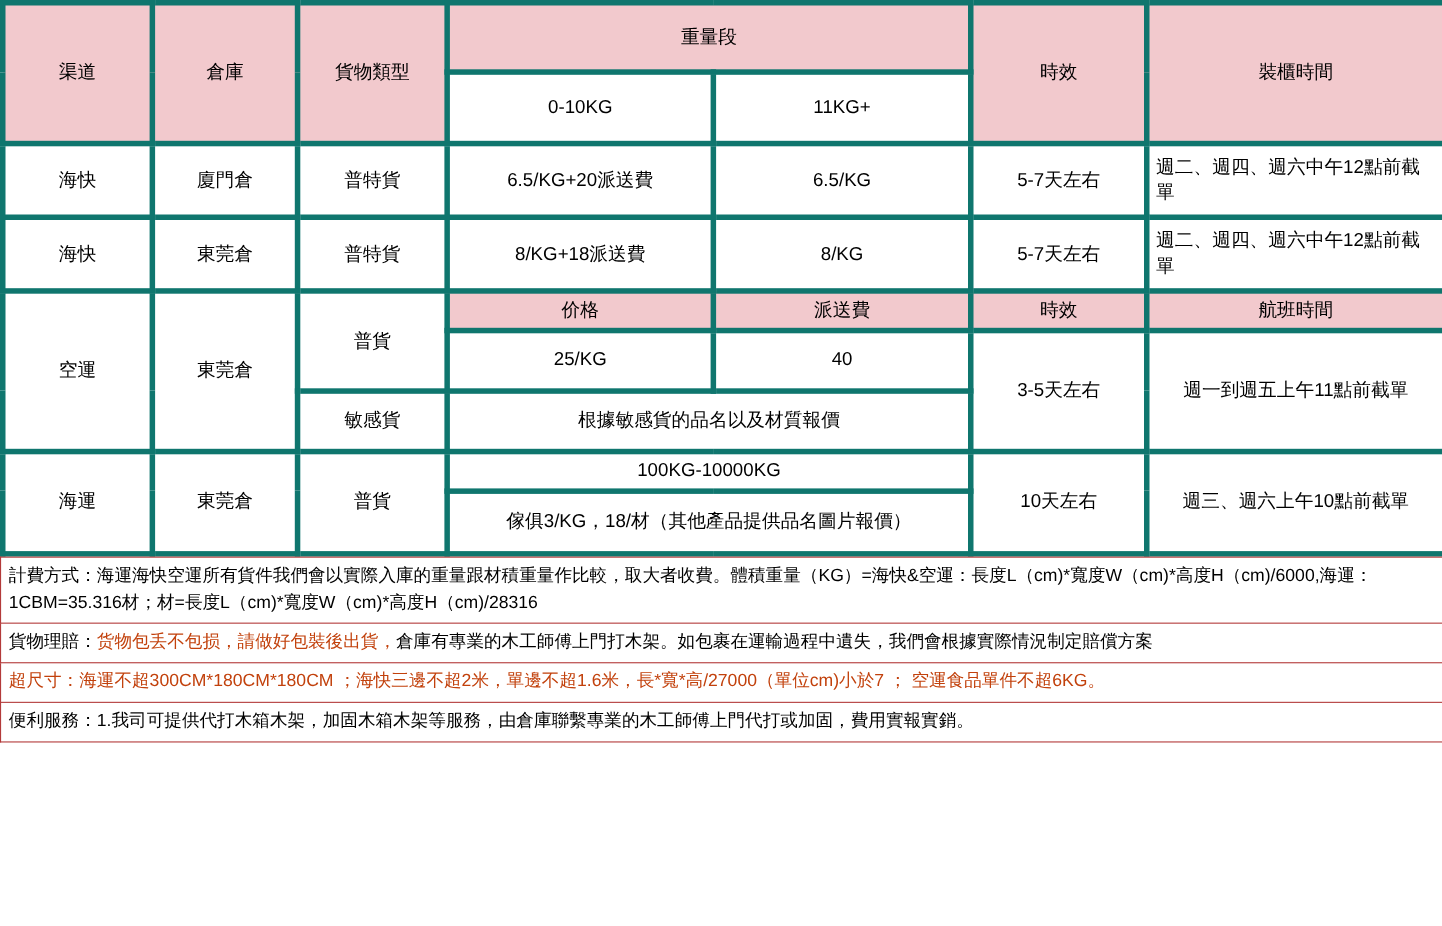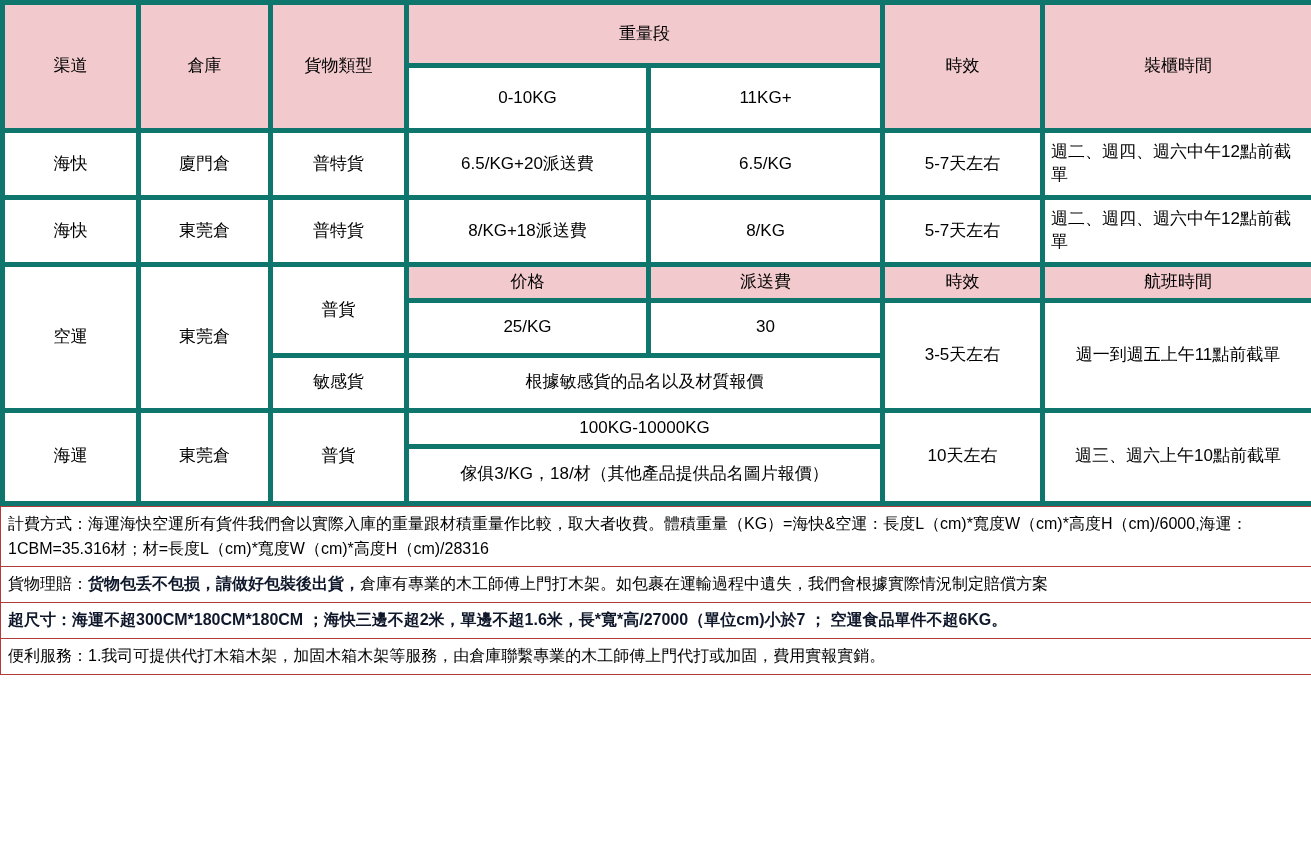--- a/index.html
+++ b/index.html
@@ -48,22 +48,22 @@
     padding: 5px 7px;
     line-height: 1.55;
     text-align: left;
     vertical-align: middle;
   }
   .big {
     font-size: 17.5px;
     line-height: 1.6;
   }
   .redbold {
-    color: #0f172a;
-    font-weight: bold;
+    color: #c2410c;
+    font-weight: normal;
   }
   .indent1 { padding-left: 26px !important; }
 </style>
 </head>
 <body>
 
 <div id="sheet">
 
   <table class="rate">
     <colgroup>
@@ -113,21 +113,21 @@
         <td rowspan="3" style="height:46px">空運</td>
         <td rowspan="3">東莞倉</td>
         <td rowspan="2">普貨</td>
         <td class="hdr">价格</td>
         <td class="hdr">派送費</td>
         <td class="hdr">時效</td>
         <td class="hdr">航班時間</td>
       </tr>
       <tr>
         <td style="height:42px">25/KG</td>
-        <td>30</td>
+        <td>40</td>
         <td rowspan="2">3-5天左右</td>
         <td rowspan="2">週一到週五上午11點前截單</td>
       </tr>
       <tr>
         <td style="height:42px">敏感貨</td>
         <td colspan="2">根據敏感貨的品名以及材質報價</td>
       </tr>
 
       <tr>
         <td rowspan="2" style="height:44px">海運</td>

